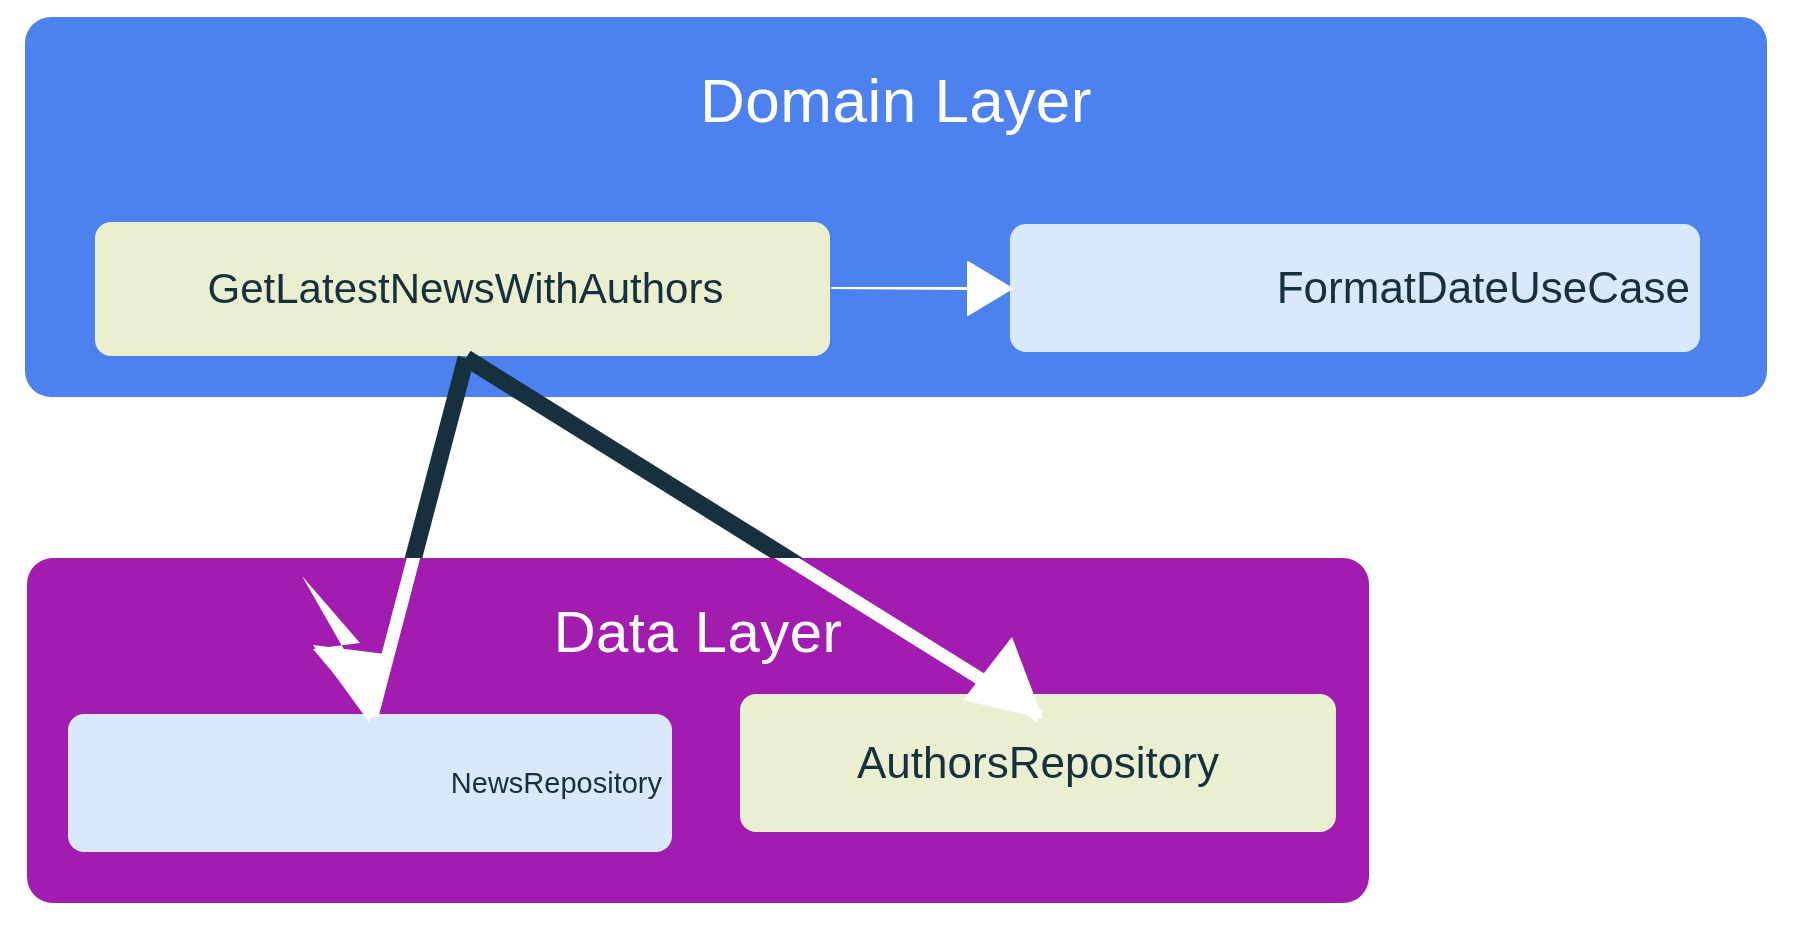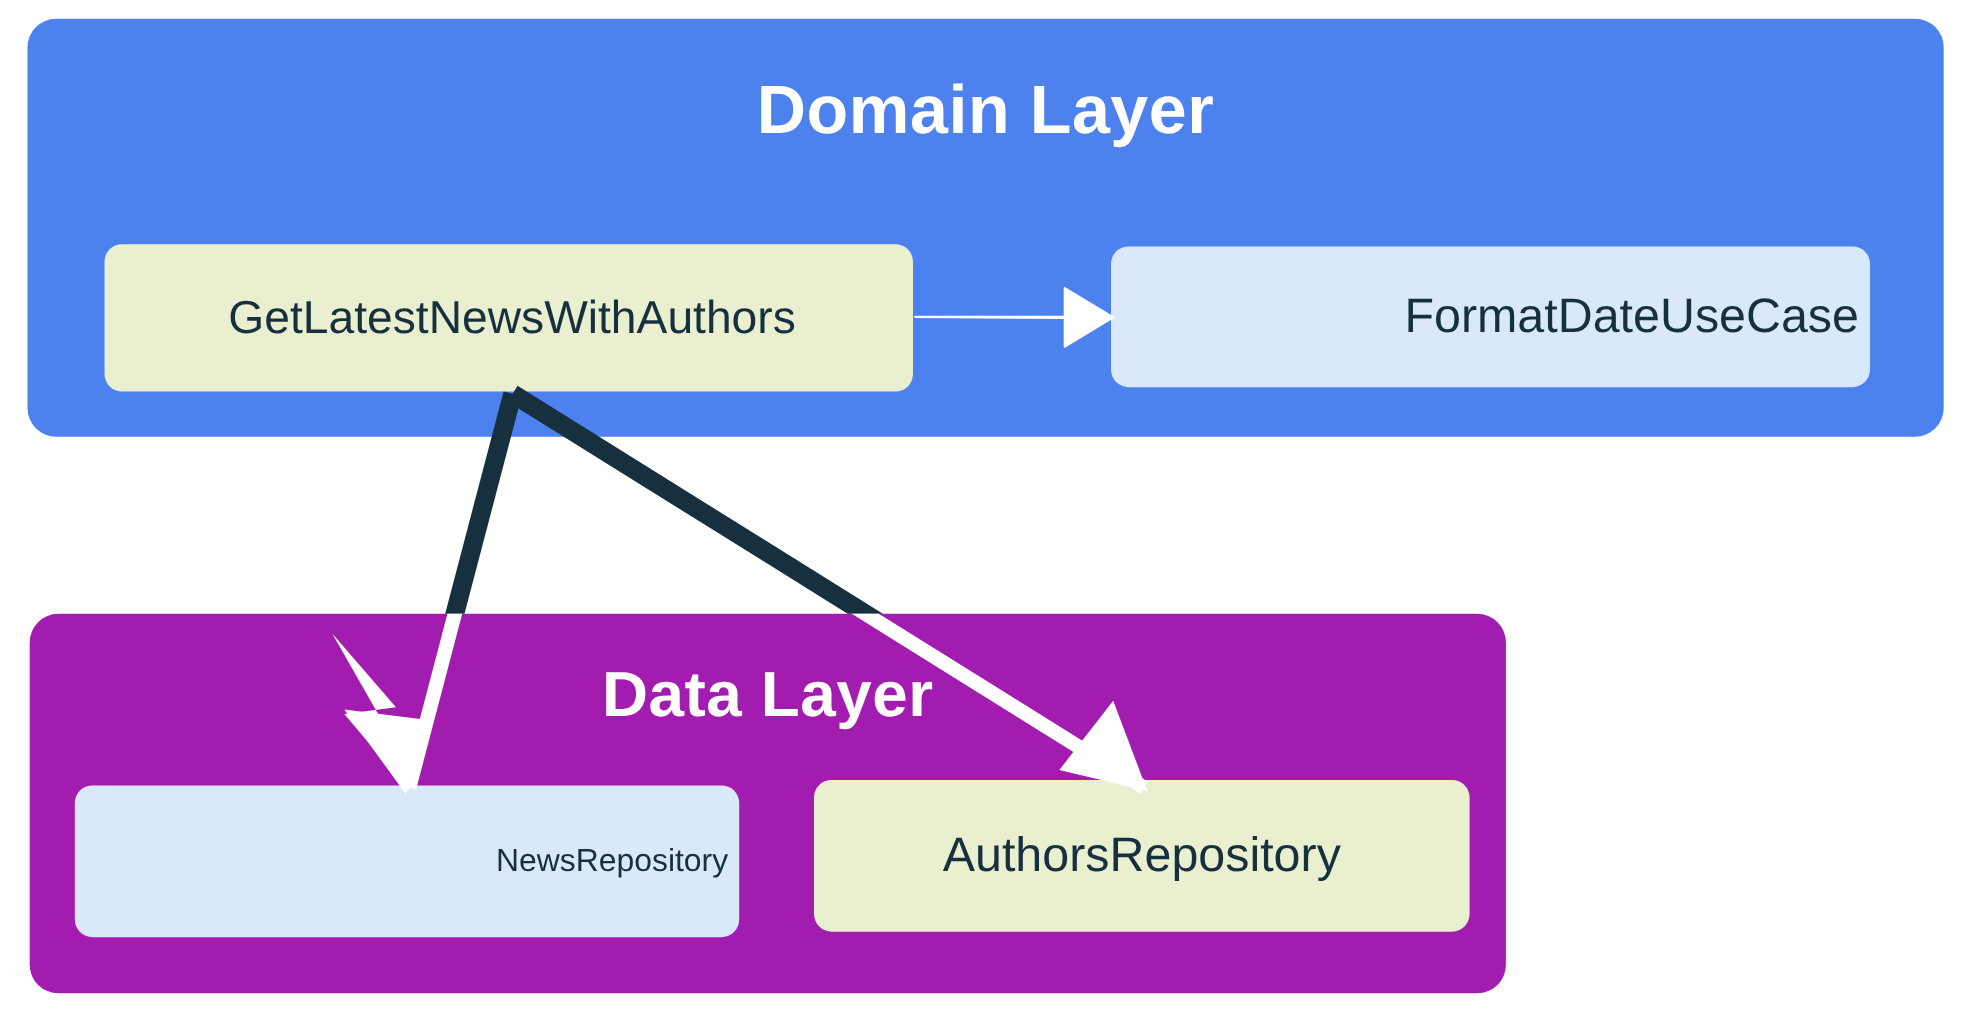--- a/index.html
+++ b/index.html
@@ -46,21 +46,21 @@
     background: #a21caf;
     border-radius: 26px;
   }
 
   .layer-title {
     position: absolute;
     left: 0;
     width: 100%;
     text-align: center;
     color: #ffffff;
-    font-weight: 700;
+    font-weight: 400;
     letter-spacing: 0.5px;
     white-space: nowrap;
   }
 
   #domain-layer-title {
     top: 48px;
     font-size: 62px;
   }
 
   #data-layer-title {
@@ -105,21 +105,21 @@
   #node-news-repository {
     left: 68px;
     top: 714px;
     width: 604px;
     height: 138px;
     font-size: 29px;
   }
 
   #node-authors-repository {
     left: 740px;
-    top: 709px;
+    top: 694px;
     width: 596px;
     height: 138px;
     font-size: 44px;
   }
 
   
   #connectors {
     position: absolute;
     left: 0;
     top: 0;

